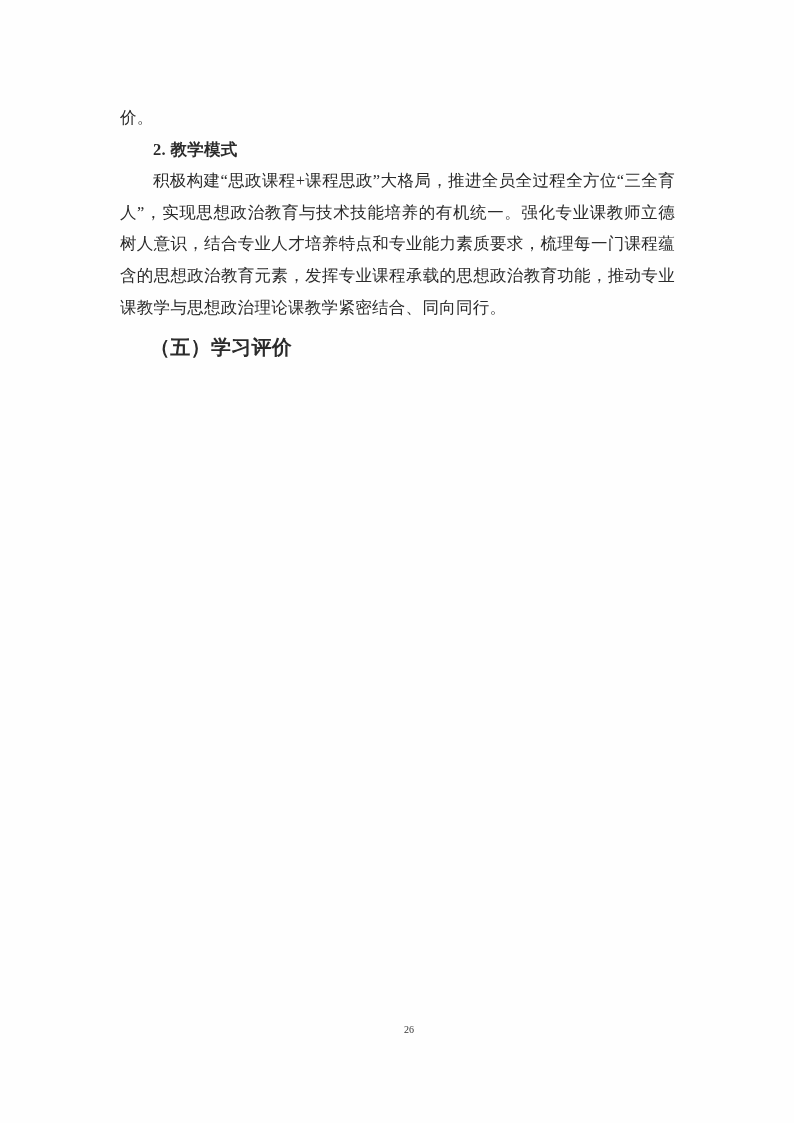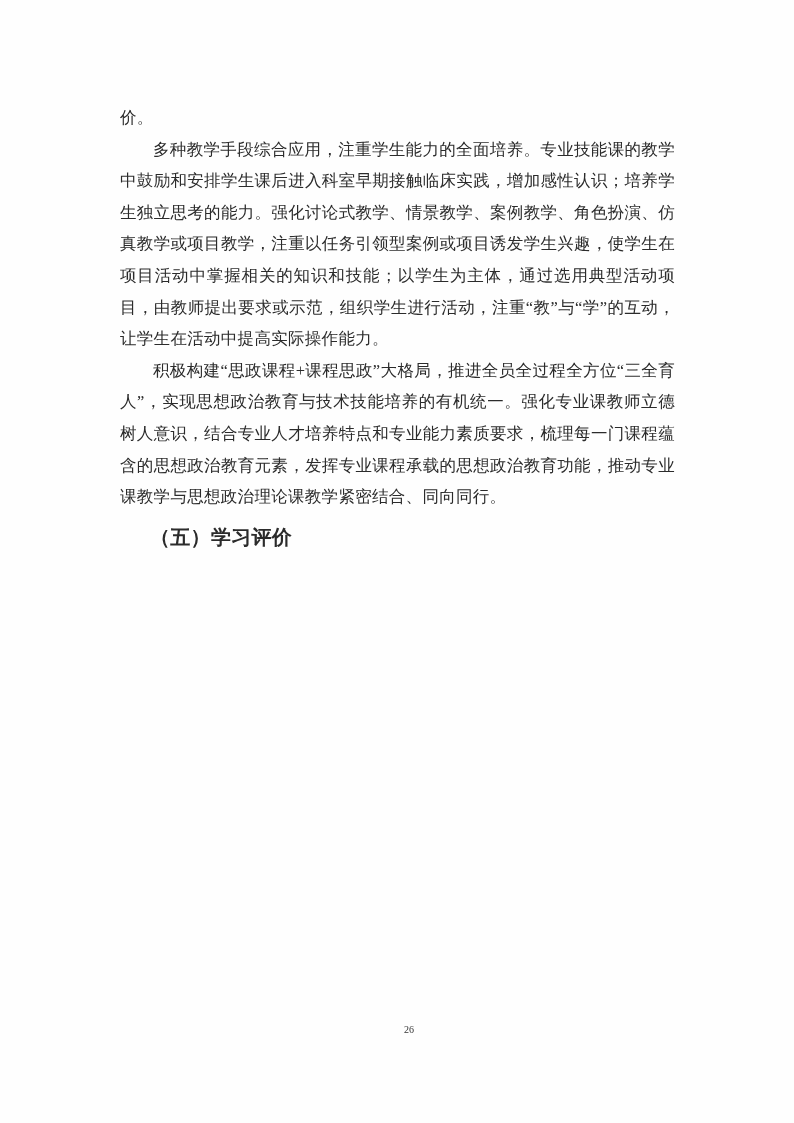--- a/index.html
+++ b/index.html
@@ -53,18 +53,18 @@
     font-size: 10px;
     color: #333;
   }
 </style>
 </head>
 <body>
 
 <div class="page">
   <div class="doc-body">
     <p class="cont">价。</p>
-    <p>多种教学手段综合应用，注重学生能力的全面培养。专业技能课的教学中鼓励和安排学生课后进入科室早期接触临床实践，增加感性认识；培养学生独立思考的能力。强化讨论式教学、情景教学、案例教学、角色扮演、仿真教学或项目教学，注重以任务引领型案例或项目诱发学生兴趣，使学生在项目活动中掌握相关的知识和技能；以学生为主体，通过选用典型活动项目，由教师提出要求或示范，组织学生进行活动，注重“教”与“学”的互动，让学生在活动中提高实际操作能力。</p>
+    <p class="h2">2. 教学模式</p>
     <p>积极构建“思政课程+课程思政”大格局，推进全员全过程全方位“三全育人”，实现思想政治教育与技术技能培养的有机统一。强化专业课教师立德树人意识，结合专业人才培养特点和专业能力素质要求，梳理每一门课程蕴含的思想政治教育元素，发挥专业课程承载的思想政治教育功能，推动专业课教学与思想政治理论课教学紧密结合、同向同行。</p>
     <p class="h1">（五）学习评价</p>
   </div>
   <div class="page-number">26</div>
 </div>
 
 </body></html>

